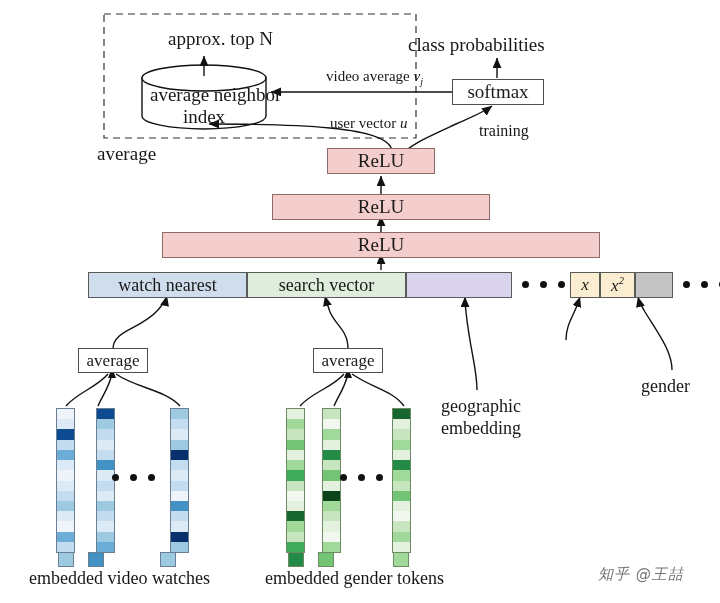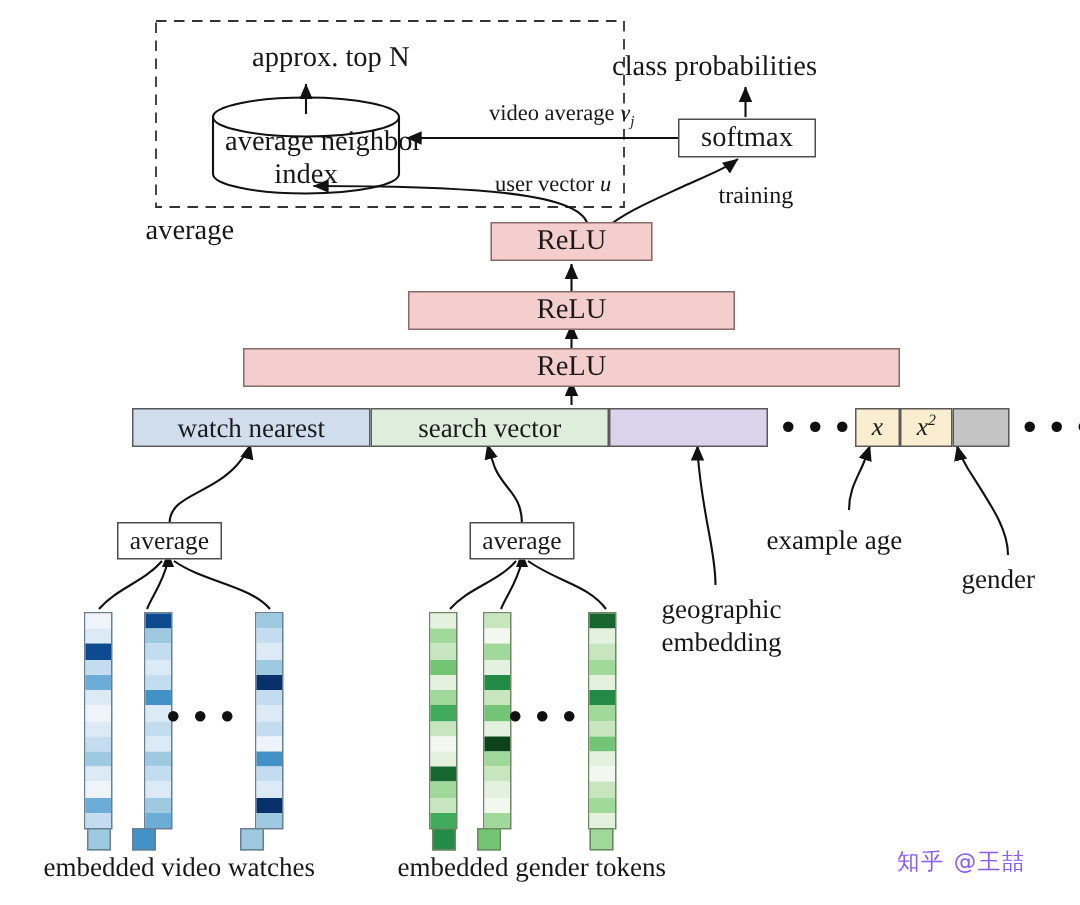--- a/index.html
+++ b/index.html
@@ -18,22 +18,22 @@
   .featseg{position:absolute;box-sizing:border-box;border:1px solid #5a5a5a;
            display:flex;align-items:center;justify-content:center;white-space:nowrap;}
   .dots{position:absolute;display:flex;align-items:center;gap:11px;}
   .dots i{display:block;width:7px;height:7px;border-radius:50%;background:#111;}
   .embcol{position:absolute;box-sizing:border-box;border:1px solid #6b7f93;
           display:flex;flex-direction:column;}
   .embcol.green{border-color:#6d8a63;}
   .embcol span{display:block;width:100%;flex:1 1 auto;}
   .swatch{position:absolute;box-sizing:border-box;border:1px solid #6b7f93;}
   .swatch.g{border-color:#6d8a63;}
-  .wm{position:absolute;color:#8b5cf6;font-size:15px;letter-spacing:1px;
-      font-family:"DejaVu Sans","Liberation Sans",sans-serif;}
+  .wm{position:absolute;color:#737373;font-size:15px;letter-spacing:1px;
+      font-family:"DejaVu Sans","Liberation Sans",sans-serif;font-style:italic;}
   .serif-i{font-style:italic;font-family:"Liberation Serif","DejaVu Serif",serif;}
   sup.sq{font-size:0.62em;vertical-align:super;font-style:italic;}
 </style>
 </head>
 <body>
 
 <div id="stage">
 
   <svg class="lay" viewBox="0 0 720 603">
     <defs>
@@ -153,23 +153,20 @@
     <i></i>
       <i></i>
       <i></i>
   </div>
 
   <div class="lbl abs" style="left:441px;top:396px;font-size:18px;line-height:1.2;">
     <span style="display:block;text-align:right;">geographic</span>
     <span style="display:block;">embedding</span>
   </div>
 
-  <div class="lbl abs" style="left:511px;top:350px;font-size:18px;">
-    <span>example age</span>
-  </div>
 
   <div class="lbl abs" style="left:641px;top:376px;font-size:18px;">
     <span>gender</span>
   </div>
 
   <div class="box avg" style="left:78px;top:348px;width:70px;height:25px;font-size:17px;background:#fff;">
     <span>average</span>
   </div>
   <div class="box avg" style="left:313px;top:348px;width:70px;height:25px;font-size:17px;background:#fff;">
     <span>average</span>

